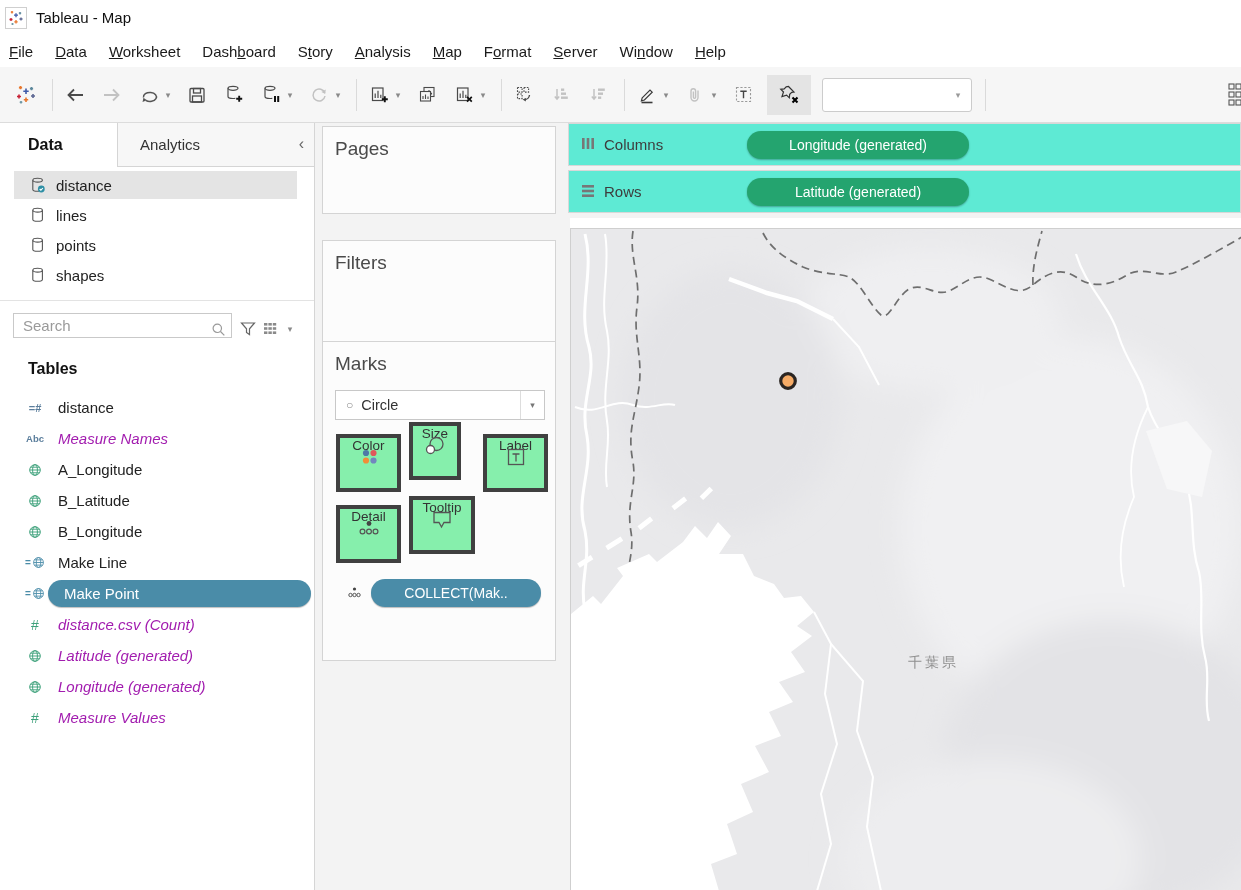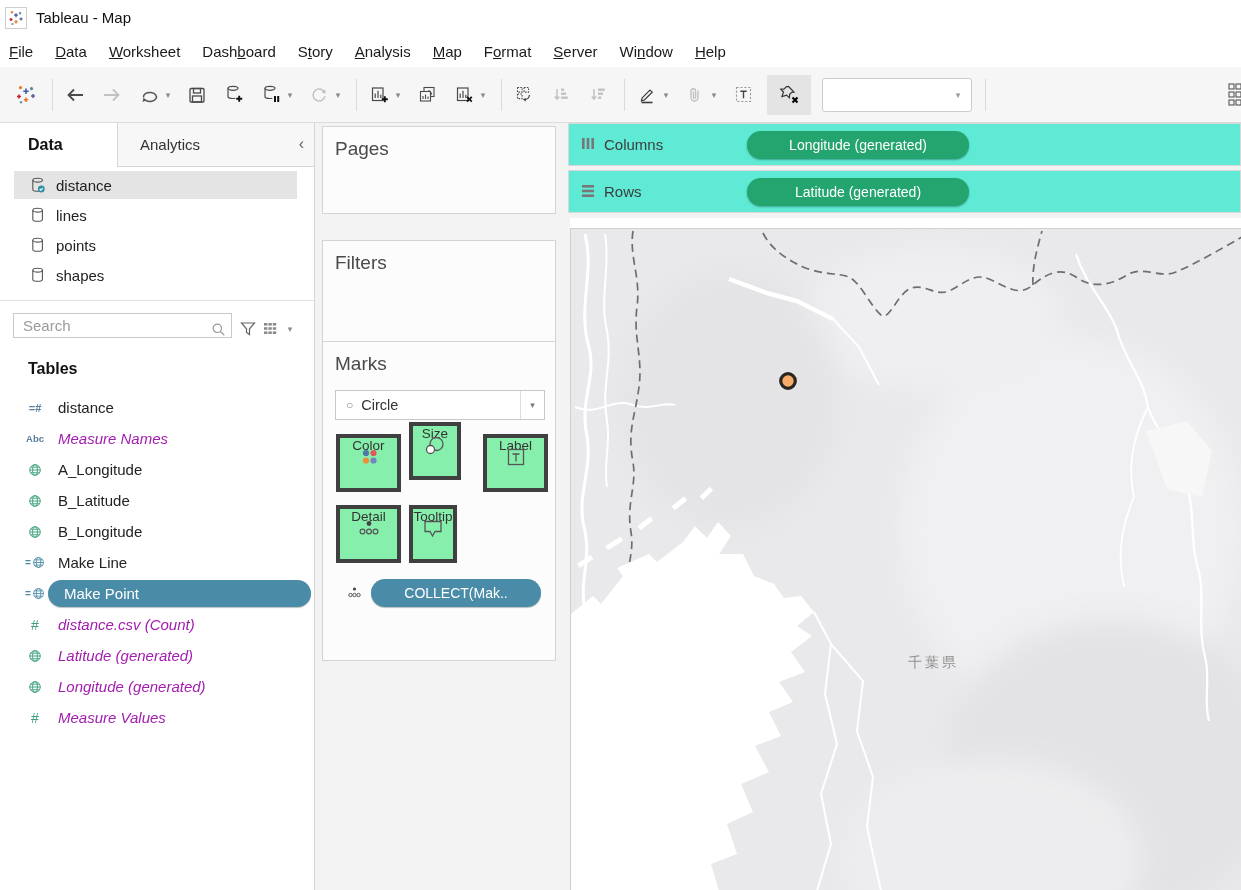--- a/index.html
+++ b/index.html
@@ -68,21 +68,21 @@
   #card-filters { top:99px; height:117px;margin-top:18px; }
   #card-marks { top:218px; height:320px; }
   #mark-type { position:absolute; left:12px; top:48px; width:210px; height:30px; border:1px solid #C8C8C8; background:#fff; display:flex; align-items:center; }
   #mark-type .circ { color:#8a8a8a; font-size:12px; margin-left:10px; }
   #mark-type .mt-label { margin-left:8px; font-size:14.5px; color:#333; flex:1; }
   #mark-type .mt-caret { width:24px; align-self:stretch; border-left:1px solid #DDDDDD; display:flex; align-items:center; justify-content:center; font-size:9px; color:#777; }
   .mk-btn { position:absolute; width:65px; height:58px; border:4px solid #404040; background:#86efac; display:flex; flex-direction:column; align-items:center; padding-bottom:6px; }
   .mk-btn .mk-ic { position:absolute; top:9px; left:0; right:0; display:flex; justify-content:center; }
   .mk-btn .mk-label { font-size:13.5px; color:#333; }
   #mk-color { left:13px; top:92px; } #mk-size { left:86px; top:80px; width:52px; } #mk-label { left:160px; top:92px; }
-  #mk-detail { left:13px; top:163px; } #mk-tooltip { left:86px; top:163px; width:48px; }
+  #mk-detail { left:13px; top:163px; } #mk-tooltip { left:86px; top:154px; width:66px; }
   #collect-row { position:absolute; left:0; top:237px; width:234px; height:28px; }
   #collect-row .enc-ic { position:absolute; left:24px; top:7px; }
   #collect-pill { position:absolute; left:48px; top:0; width:170px; height:28px; background:#4A8CA8; border-radius:14px; color:#ffffff; font-size:14px; display:flex; align-items:center; justify-content:center; box-shadow:0 1px 1px rgba(0,0,0,.25); }
 
   
   #shelves-region { position:absolute; left:570px; top:123px; width:671px; height:95px; background:#F3F3F3; }
   .shelf { position:absolute; left:-2px; width:673px; height:43px; background:#5eead4; border:1px solid #D8D8D8; display:flex; align-items:center; }
   #shelf-columns { top:0; } #shelf-rows { top:47px; }
   .shelf-ic { margin-left:12px; }
   .shelf-label { margin-left:9px; font-size:15px; color:#3d3d3d; }

